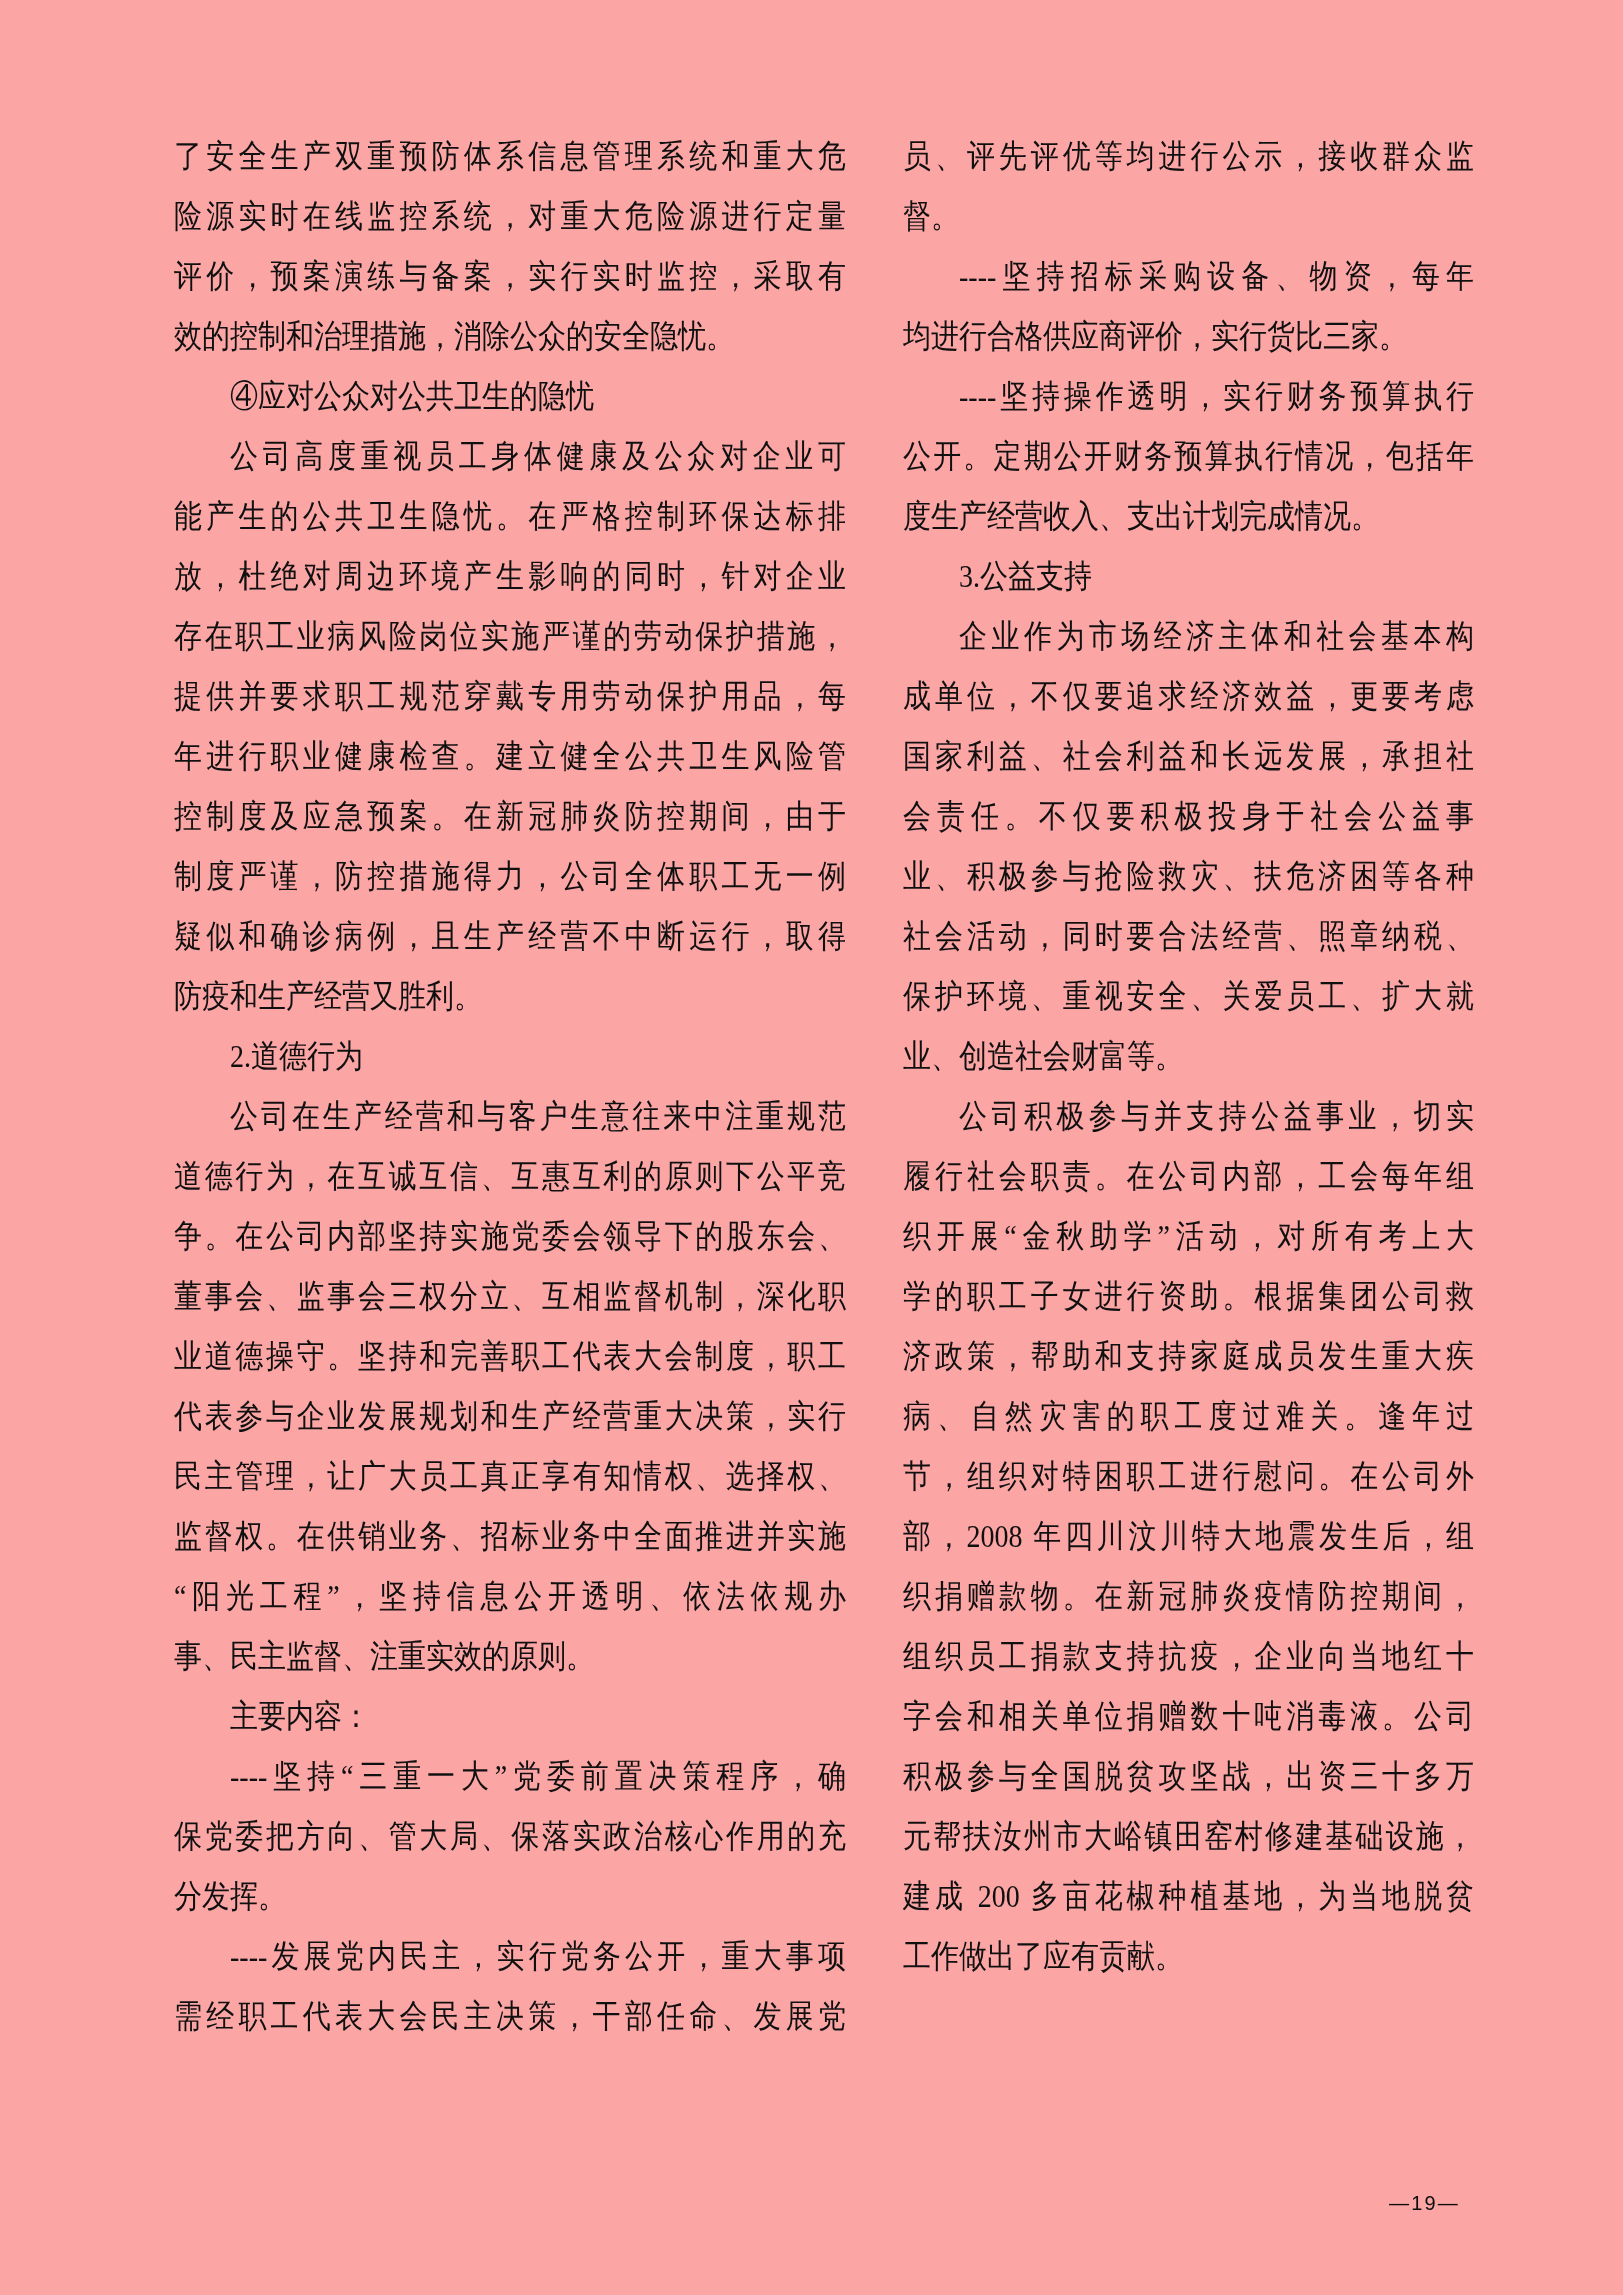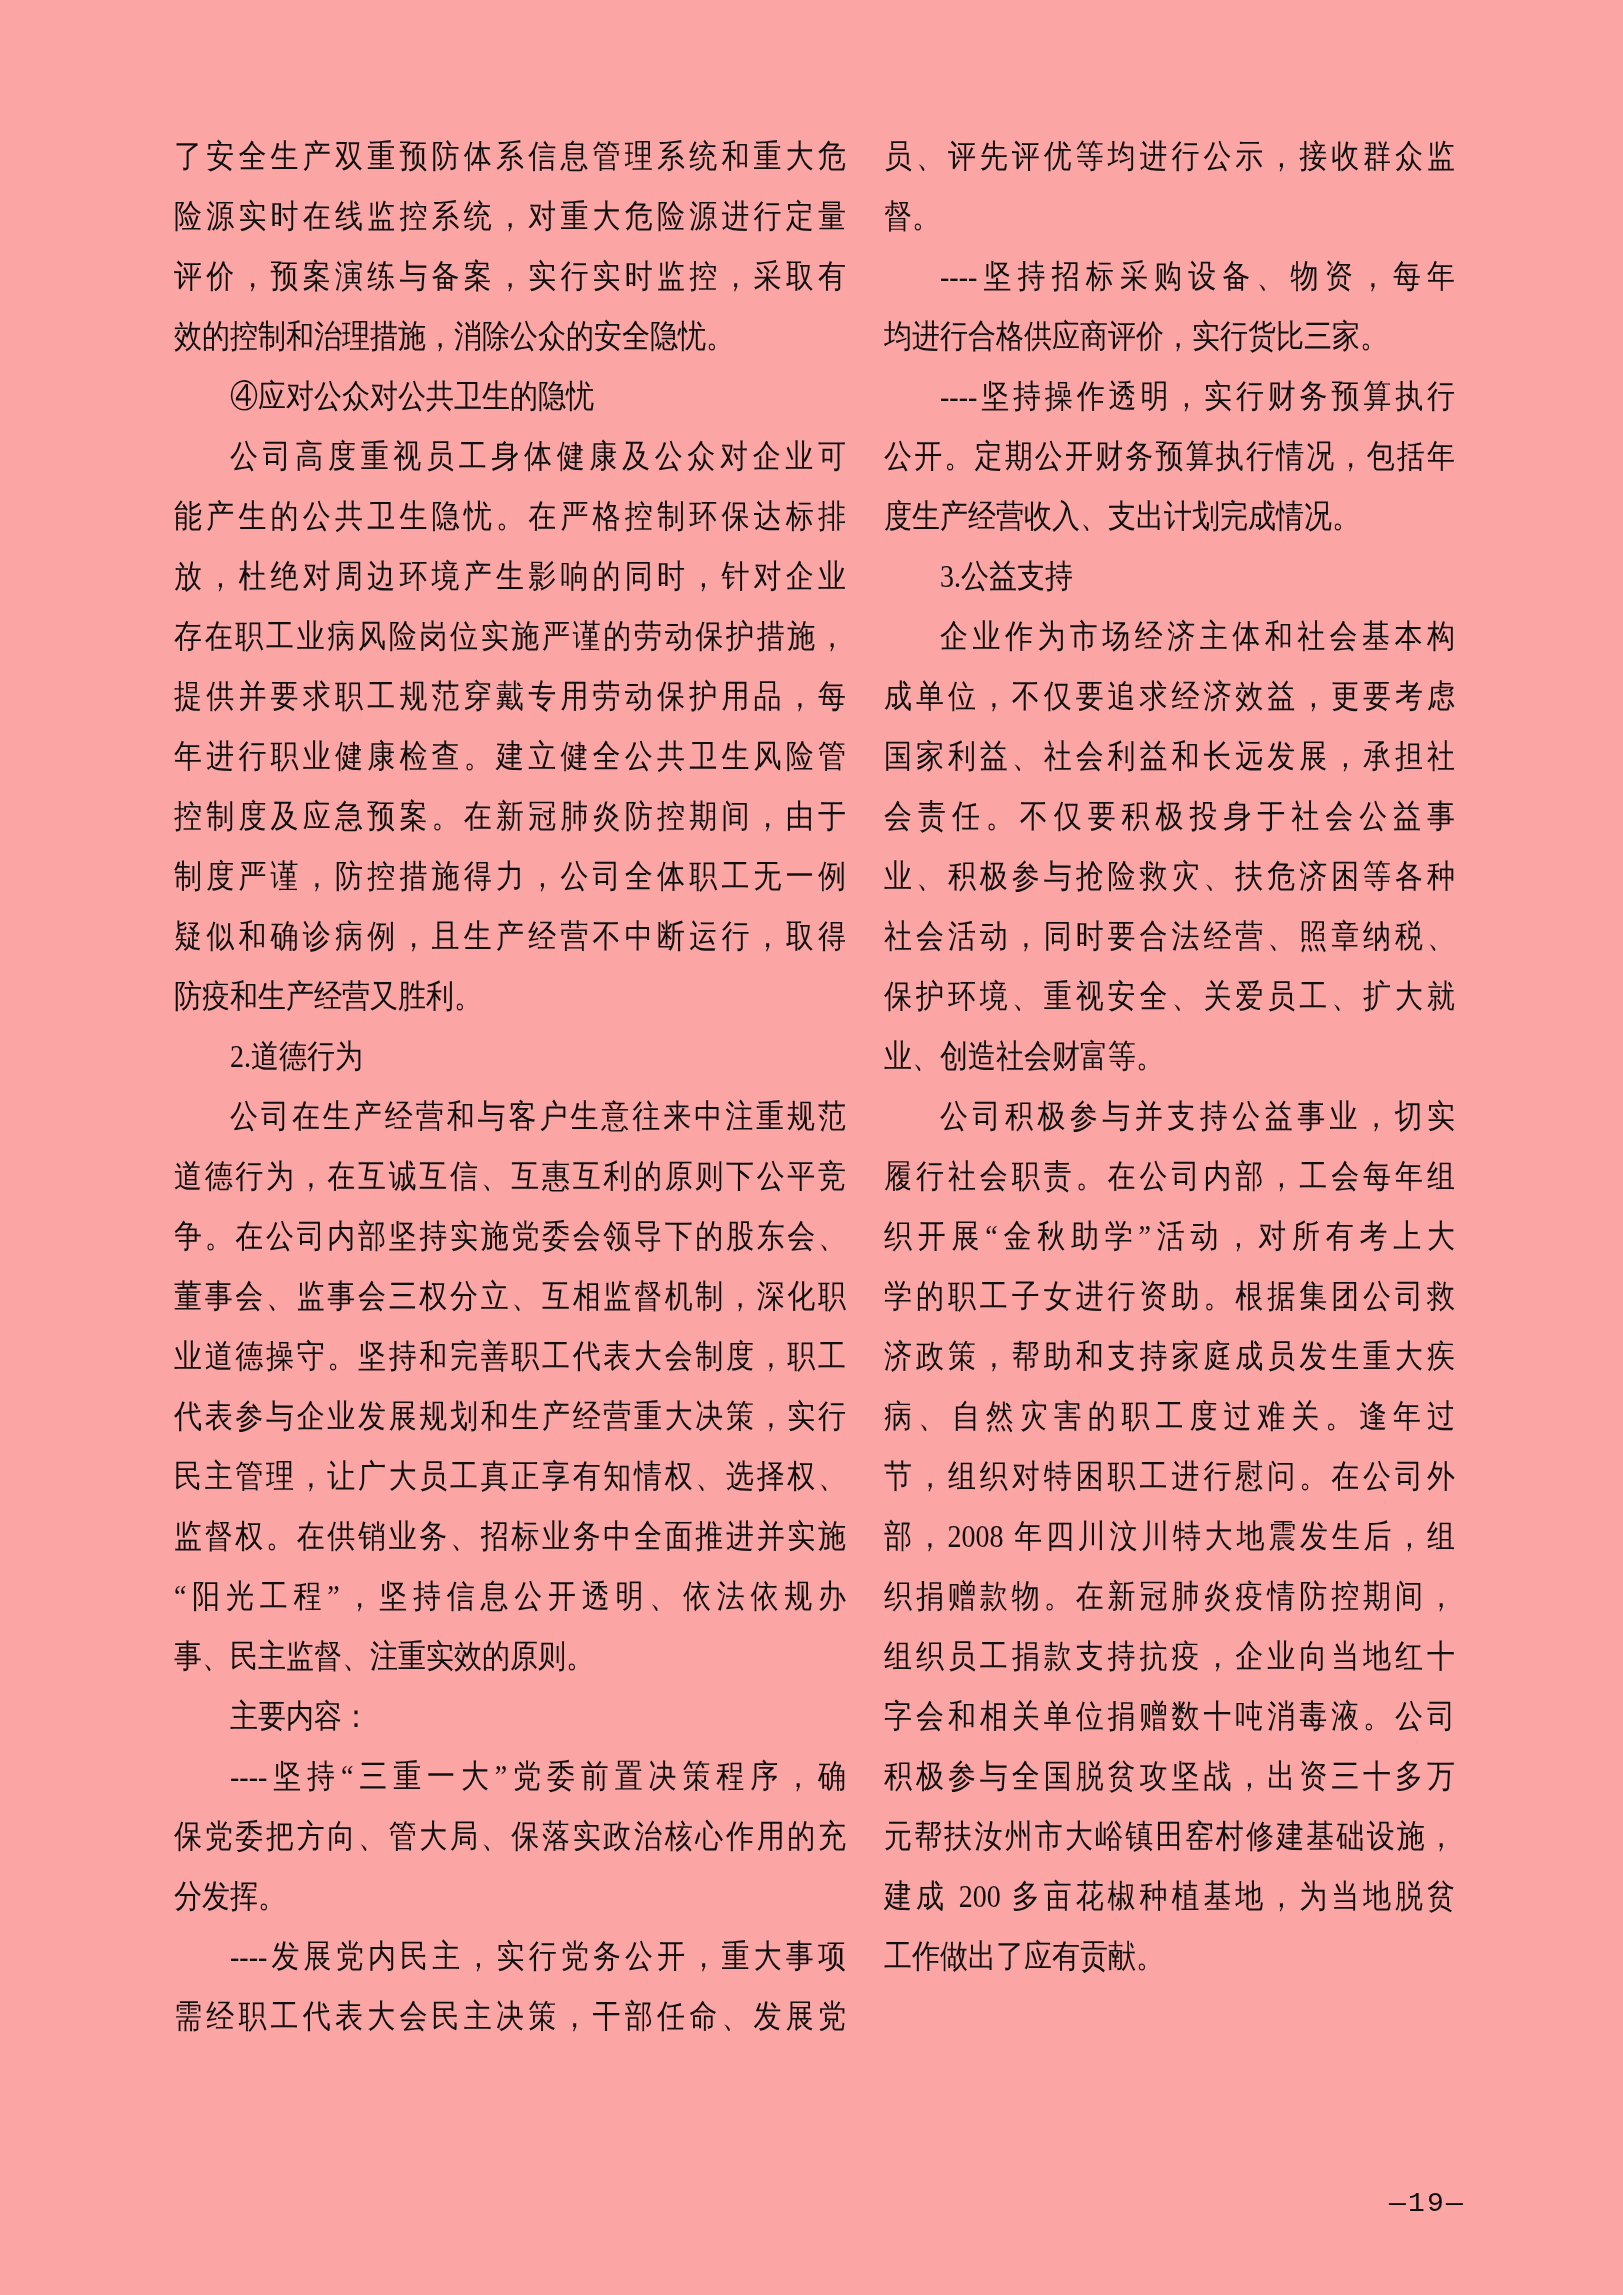--- a/index.html
+++ b/index.html
@@ -17,21 +17,21 @@
   }
   .column {
     position: absolute;
     top: 127px;
   }
   .column.left {
     left: 174px;
     width: 672px;
   }
   .column.right {
-    left: 884px;
+    left: 903px;
     width: 571px;
   }
   .line {
     height: 60px;
     line-height: 60px;
     font-size: 28px;
     color: #101010;
     text-align: left;
     overflow: hidden;
     transform: scaleY(1.16);
@@ -53,23 +53,23 @@
     font-size: 34px;
     line-height: 38px;
     color: #000000;
     letter-spacing: 1.4px;
     white-space: nowrap;
   }
   .footer-page {
     position: absolute;
     left: 1389px;
     top: 2186px;
-    font-family: Liberation Mono, monospace;
+    font-family: Liberation Sans, sans-serif;
     font-weight: 400;
-    font-size: 28px;
+    font-size: 20px;
     line-height: 35px;
     color: #0d0d0d;
     letter-spacing: 2.2px;
     white-space: nowrap;
   }
 </style>
 </head>
 <body>
 
 <div class="page">

